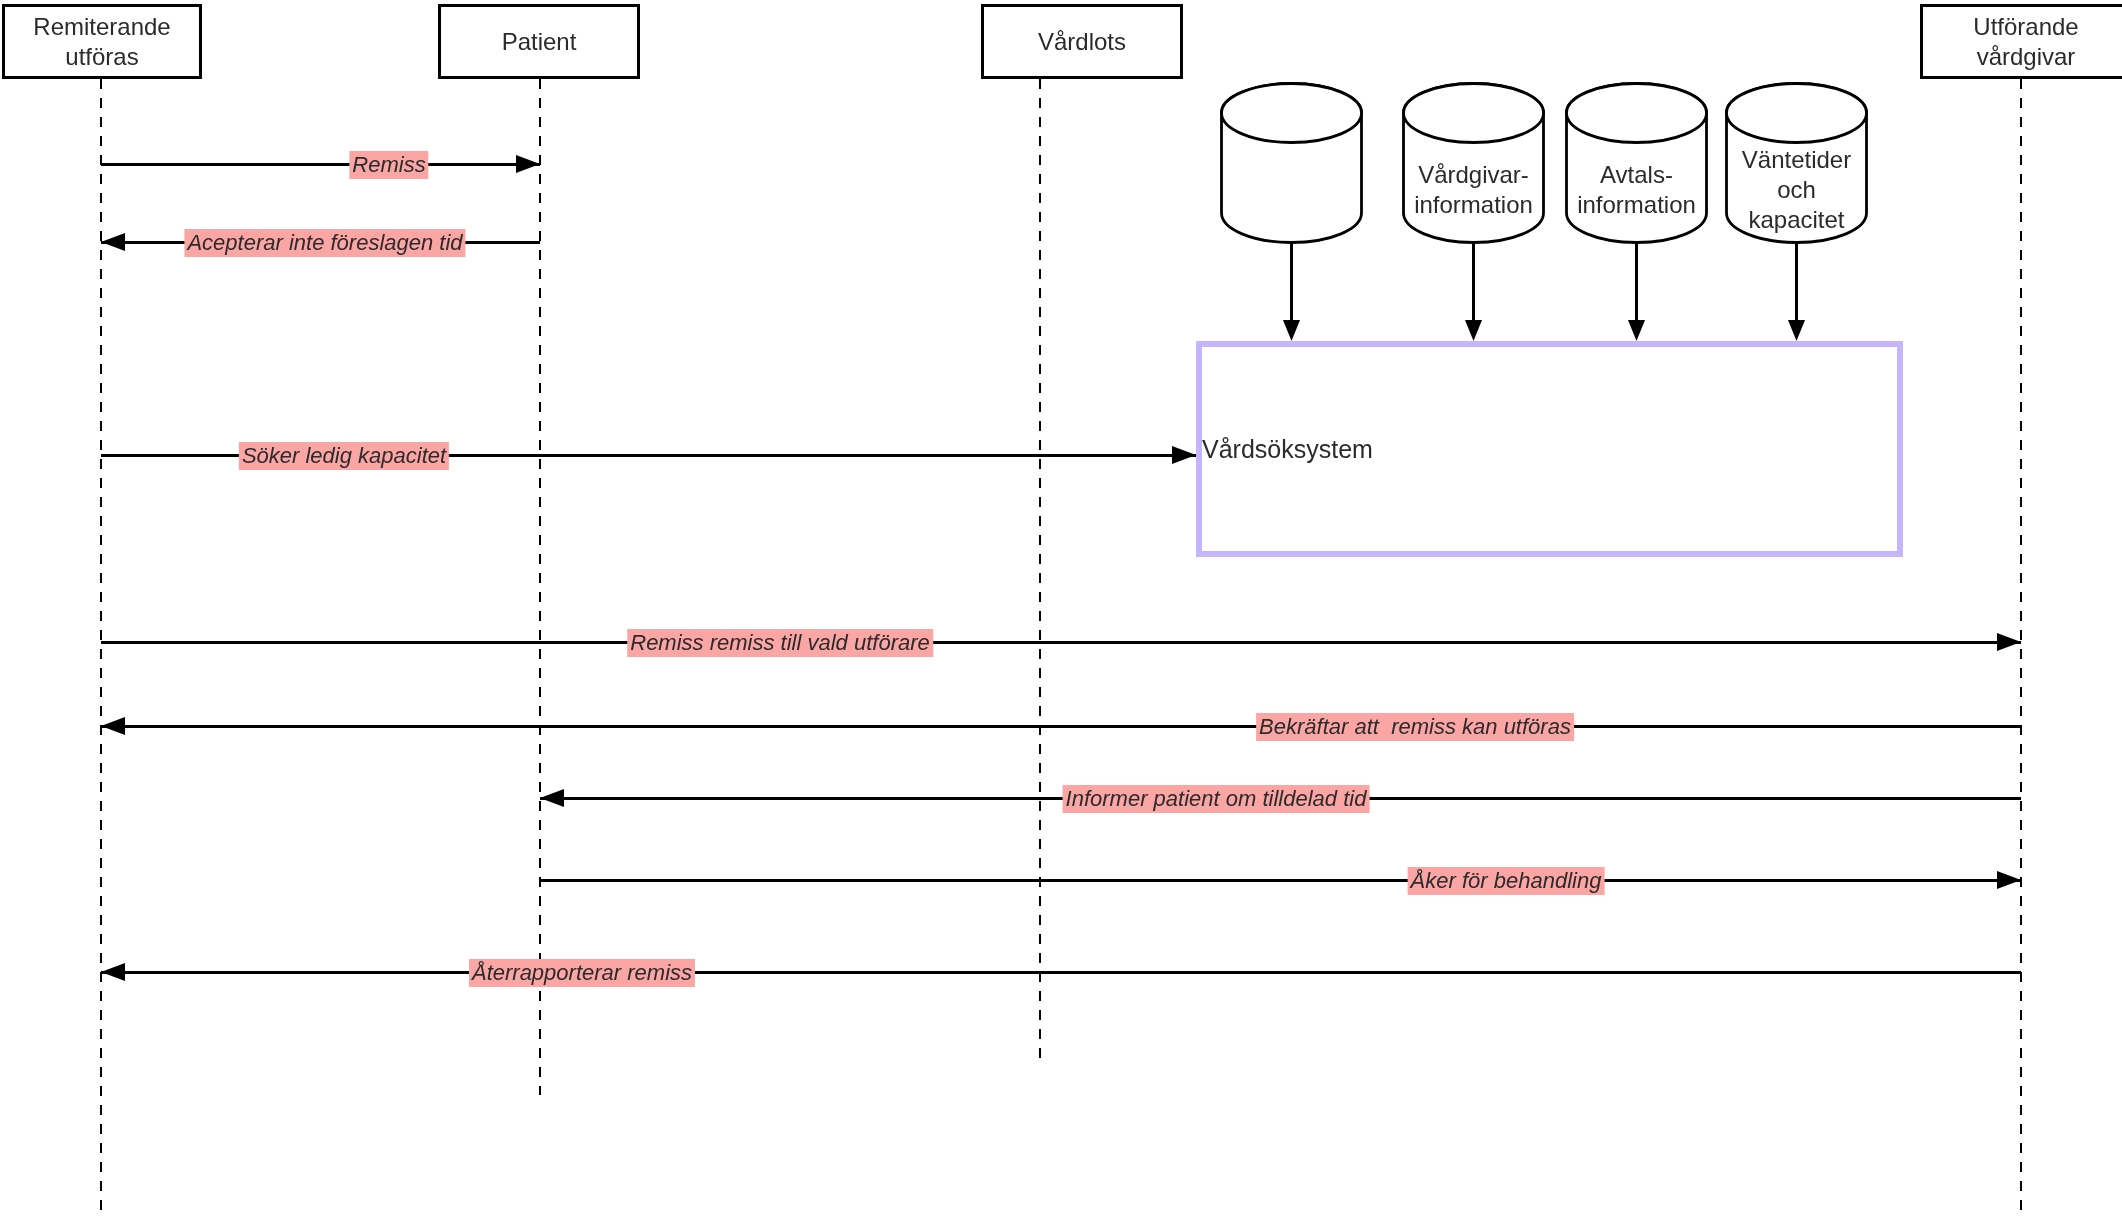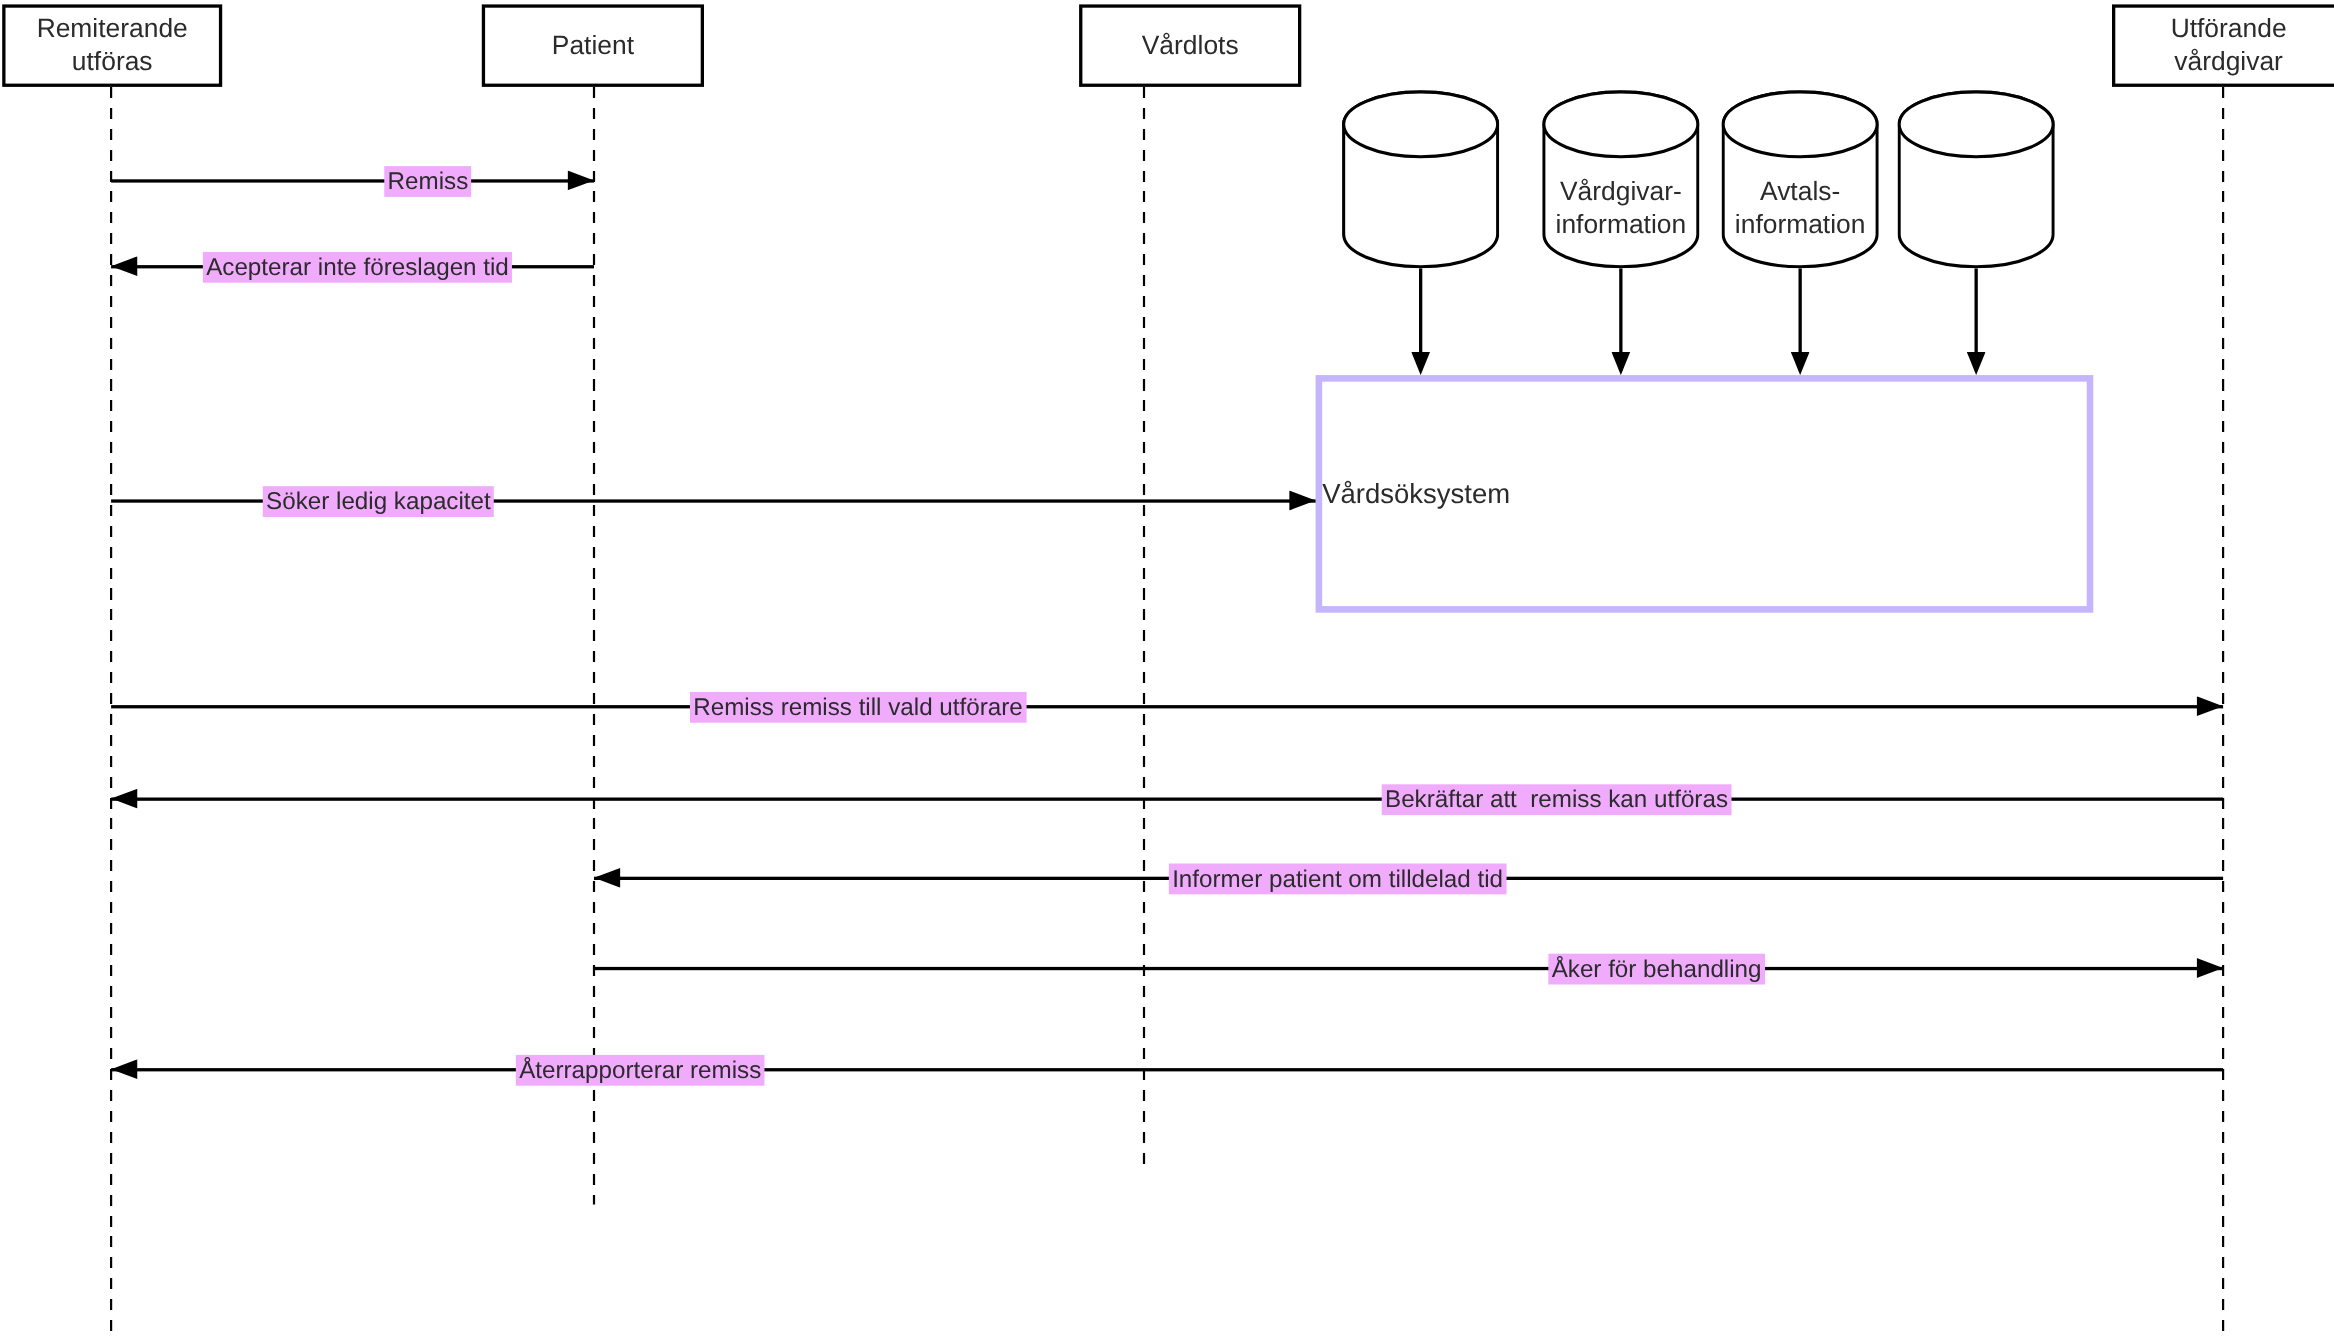--- a/index.html
+++ b/index.html
@@ -41,24 +41,25 @@
     background:#fff;
     display:flex;align-items:center;
     font-size:25px;
   }
   .msg-line{position:absolute;height:3px;background:#000;}
   .vline{position:absolute;width:3px;background:#000;}
   .head{position:absolute;line-height:0;}
   .msg-label{
     position:absolute;
     transform:translate(-50%,-50%);
-    background:#f0abfc;
+    background:#fca5a5;
     padding:0 3px;
     font-size:22px;line-height:28px;
     white-space:pre;
+    font-style:italic;
   }
 </style>
 </head>
 <body>
 
 <div class="canvas">
   <div class="sysbox" style="left: 1196px; top: 341px; width: 707px; height: 216px;">
     <span>Vårdsöksystem</span>
   </div>
 <div class="lifeline" style="left: 99.75px; top: 79px; height: 1139px;"></div>
@@ -115,20 +116,25 @@
     </div>
     <div class="vline" style="left: 1635px; top: 244px; height: 93px;"></div>
     <div class="head" style="left: 1628px; top: 320px;"><svg width="17" height="21" viewBox="0 0 17 21">
         <polygon points="0,0 17,0 8.5,21" fill="#000"></polygon>
       </svg></div>
     <div class="cyl" style="left: 1725px; top: 82px; width: 143px; height: 162px;">
       <svg width="143" height="162" viewBox="0 0 143 162">
         <path d="M1.5,31 a70,29.5 0 0 1 140,0 v100 a70,29.5 0 0 1 -140,0 z" fill="#fff" stroke="#000" stroke-width="2.8"></path>
         <ellipse cx="71.5" cy="31" rx="70" ry="29.5" fill="#fff" stroke="#000" stroke-width="2.8"></ellipse>
       </svg>
+      <div class="cyl-label">
+        <span>Väntetider</span>
+        <span>och</span>
+        <span>kapacitet</span>
+      </div>
     </div>
     <div class="vline" style="left: 1795px; top: 244px; height: 93px;"></div>
     <div class="head" style="left: 1788px; top: 320px;"><svg width="17" height="21" viewBox="0 0 17 21">
         <polygon points="0,0 17,0 8.5,21" fill="#000"></polygon>
       </svg></div>
     <div class="msg-line" style="left: 101px; top: 162.5px; width: 439px;"></div>
     <div class="head" style="left: 516px; top: 155px;"><svg width="24" height="18" viewBox="0 0 24 18">
         <polygon points="0,0 24,9 0,18" fill="#000"></polygon>
       </svg></div>
     <div class="msg-label" style="left: 389px; top: 165px;">Remiss</div>

